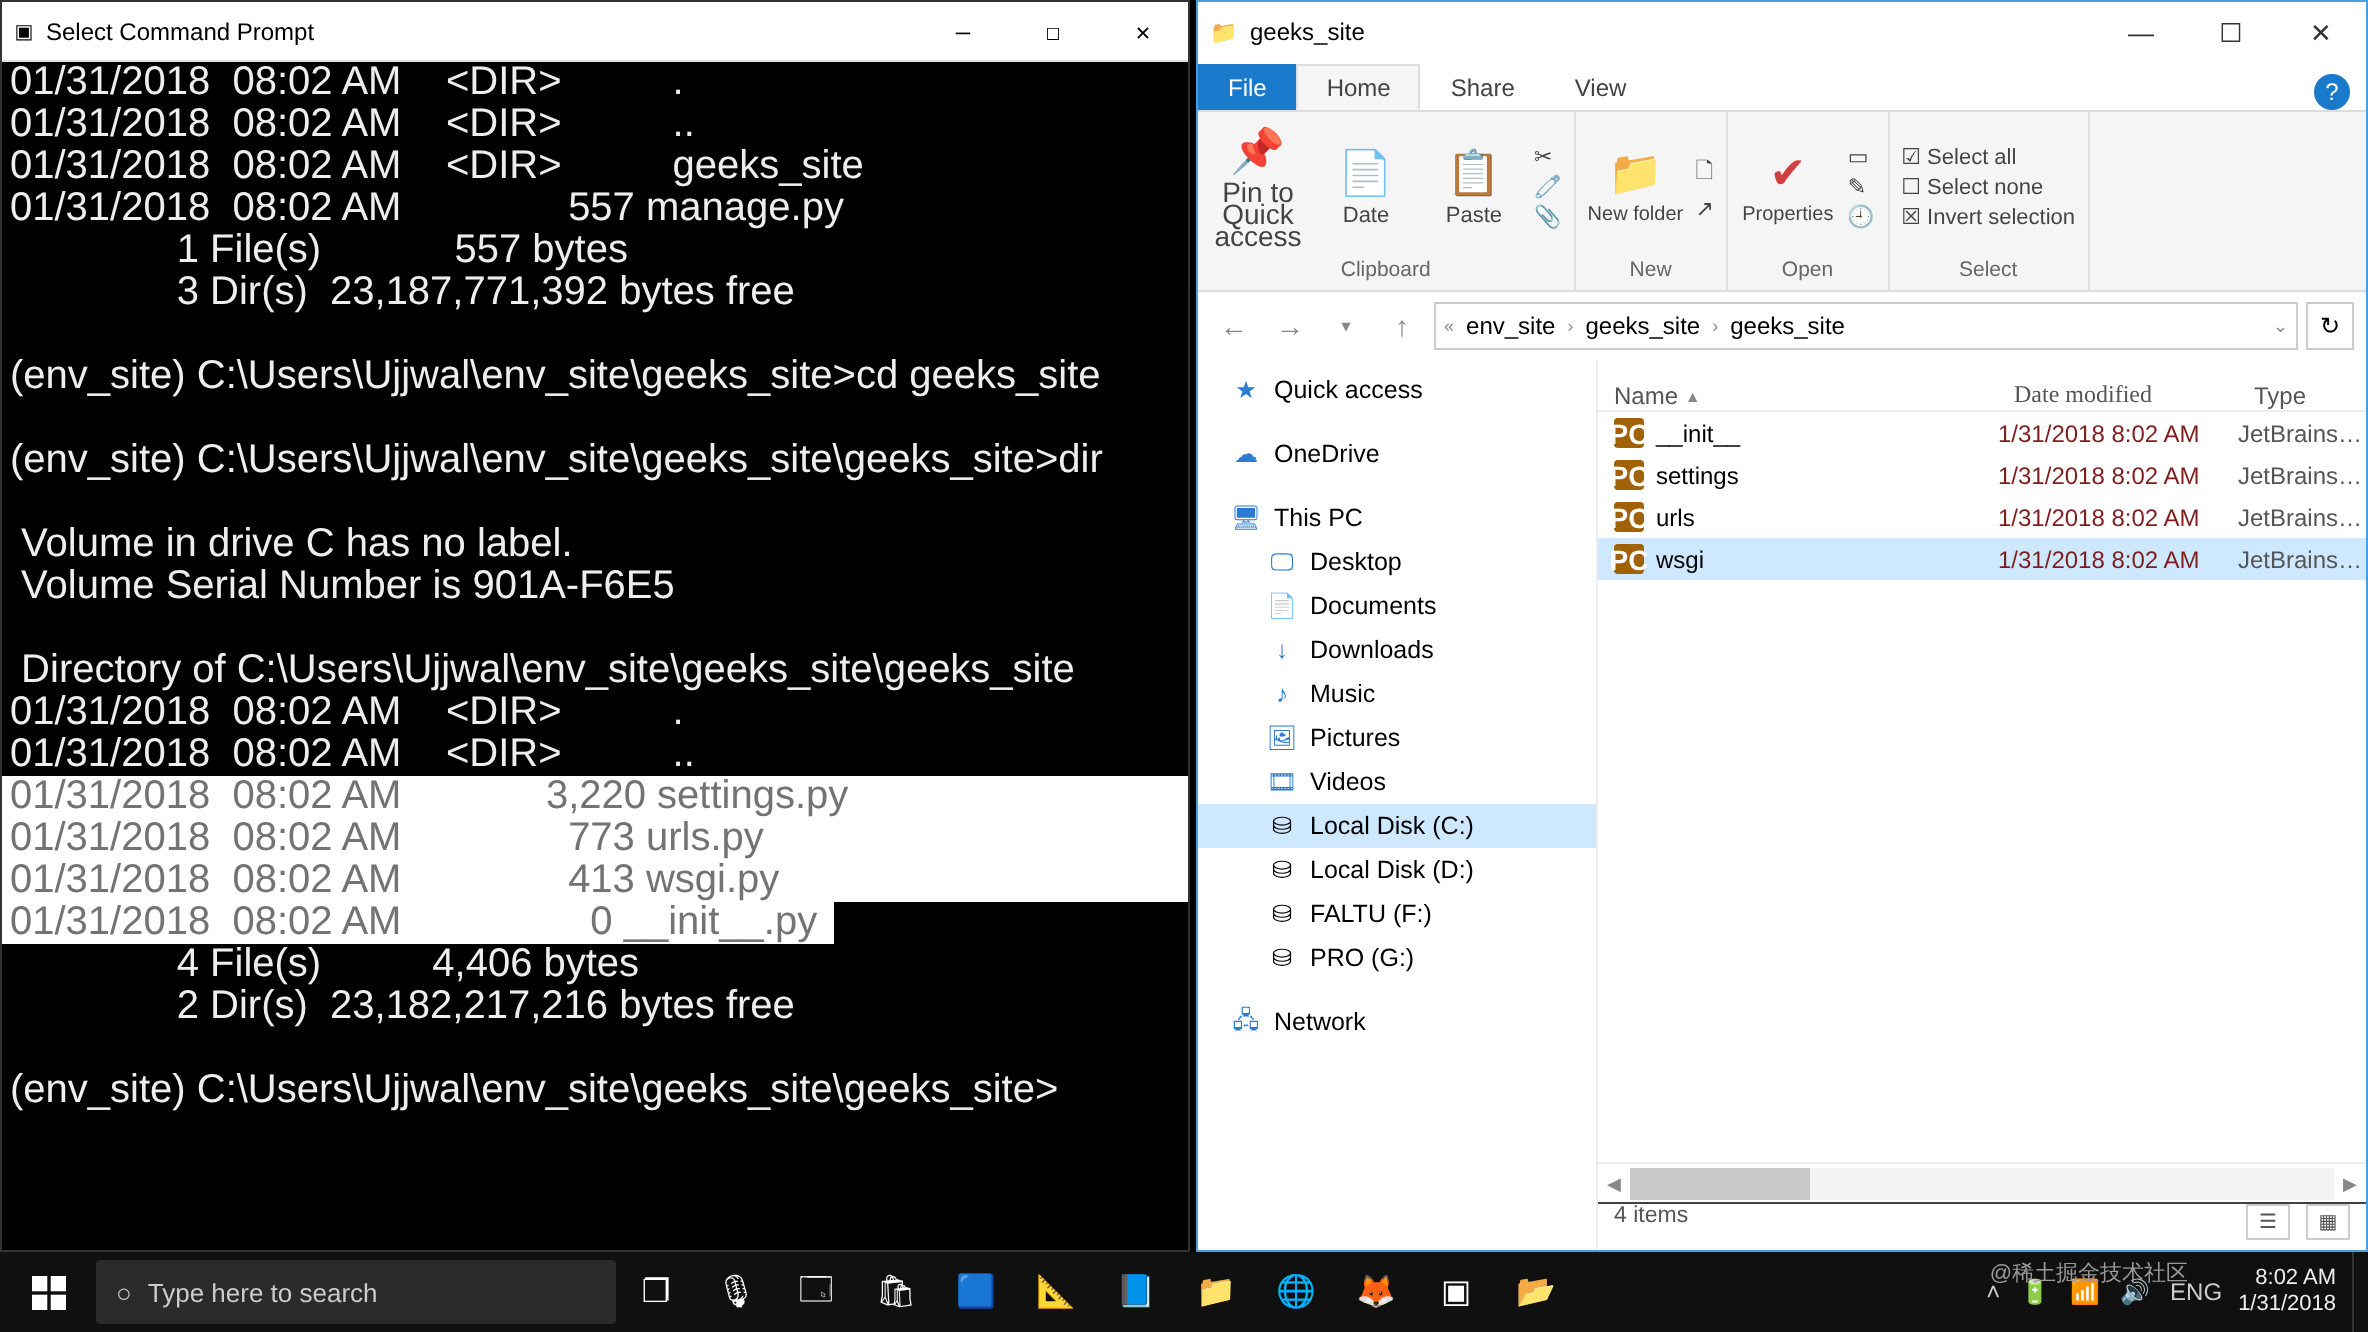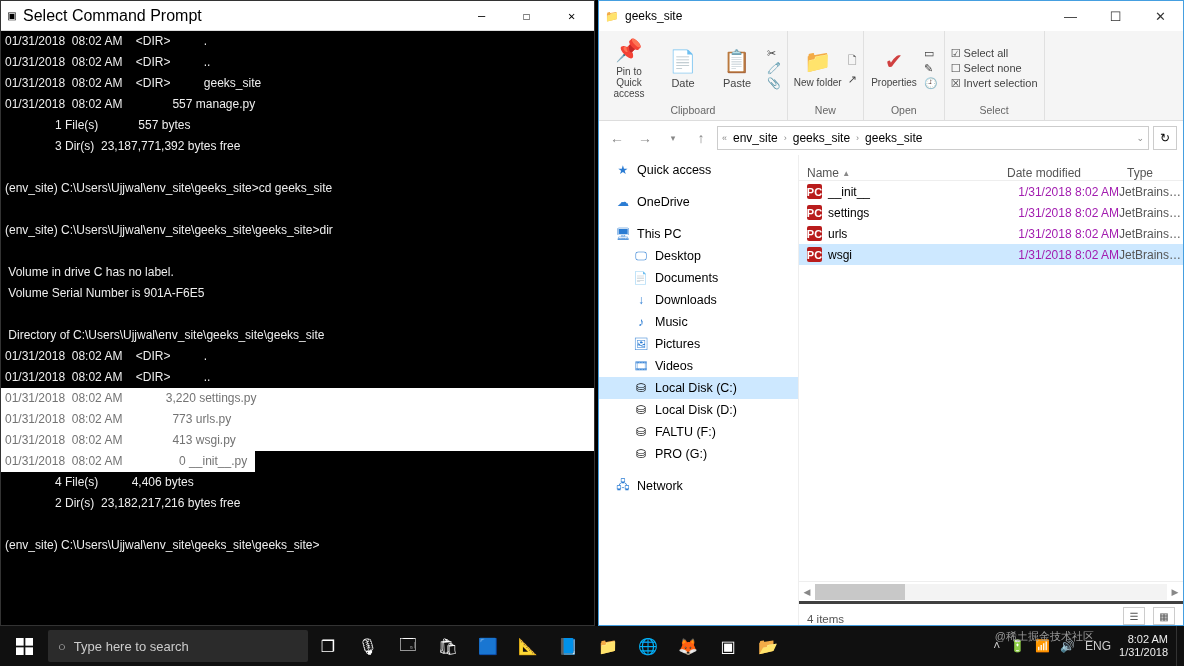--- a/index.html
+++ b/index.html
@@ -3,23 +3,23 @@
 <meta charset="utf-8">
 <style>
   * { margin:0; padding:0; box-sizing:border-box; font-family:"Segoe UI",Tahoma,sans-serif; }
   body { width:1184px; height:666px; background:#000; overflow:hidden; position:relative; }
   .desktop { width:100%; height:626px; position:relative; }
 
   
   .cmd-win { position:absolute; left:0; top:0; width:595px; height:626px; background:#000; border:1px solid #333; }
   .cmd-title { height:30px; background:#fff; display:flex; align-items:center; border-bottom:1px solid #ddd; }
   .cmd-title .icon { width:22px; text-align:center; font-size:10px; }
-  .cmd-title .title-text { flex:1; font-size:16px; }
+  .cmd-title .title-text { flex:1; font-size:12px; }
   .cmd-title .winbtn { width:45px; height:30px; display:flex; align-items:center; justify-content:center; font-size:12px; font-family:Consolas,monospace; }
-  .cmd-body { padding:0; font-family:Consolas,"Courier New",monospace; font-size:12px; color:#eee; line-height:21px; white-space:pre; }
+  .cmd-body { padding:0; font-family:Consolas,"Courier New",monospace; font-size:20px; color:#eee; line-height:21px; white-space:pre; }
   .cmd-body .line { padding:0 4px; }
   .cmd-body .sel { background:#fff; color:#737373; }
 
   
   .exp-win { position:absolute; left:598px; top:0; width:586px; height:626px; background:#fff; border:1px solid #459fe0; display:flex; flex-direction:column; }
   .exp-title { height:30px; display:flex; align-items:center; }
   .exp-title .icon { width:26px; text-align:center; font-size:11px; }
   .exp-title .title-text { flex:1; font-size:12px; }
   .exp-title .winbtn { width:45px; height:30px; display:flex; align-items:center; justify-content:center; font-size:13px; color:#333; }
   .exp-tabs { height:25px; display:flex; align-items:flex-end; background:#fff; border-bottom:1px solid #ddd; }
@@ -51,33 +51,33 @@
   .navpane .item { display:flex; align-items:center; gap:6px; height:22px; padding-left:16px; }
   .navpane .item .glyph { width:16px; text-align:center; font-size:12px;}
   .navpane .item.selected { background:#cde8ff; }
   .navpane .item.l2 { padding-left:34px; }
   .navpane .spacer { height:10px; }
 
   .filepane { flex:1; display:flex; flex-direction:column; overflow:hidden; }
   .filehdr { height:26px; display:flex; align-items:flex-end; font-size:12px; color:#555; border-bottom:1px solid #eee; }
   .filehdr .col { padding:0 8px; }
   .filehdr .c1 { width:200px; display:flex; align-items:center; }
-  .filehdr .c2 { width:120px; }
+  .filehdr .c2 { width:120px;font-family:Liberation Serif, serif; }
   .filehdr .c3 { flex:1; }
   .filelist { flex:1; overflow:auto; }
   .row { height:21px; display:flex; align-items:center; font-size:12px; }
   .row.sel { background:#cde8ff; }
   .row .c1 { width:200px; display:flex; align-items:center; gap:6px; padding-left:8px; }
-  .row .c2 { width:120px; color:#a21caf;text-align:right; }
+  .row .c2 { width:120px; color:#7f1d1d; }
   .row .c3 { flex:1; color:#555; overflow:hidden; text-overflow:ellipsis; white-space:nowrap;}
-  .row .pcicon { width:15px; height:15px; background:#b91c1c; border-radius:2px; display:flex; align-items:center; justify-content:center; font-size:11px; font-weight:700; color:#fff; }
+  .row .pcicon { width:15px; height:15px; background:#a16207; border-radius:2px; display:flex; align-items:center; justify-content:center; font-size:14px; font-weight:700; color:#fff; }
   .scrollx { height:20px; border-top:1px solid #eee; display:flex; align-items:center; }
   .scrollx .track { flex:1; height:16px; background:#f3f3f3; position:relative;}
   .scrollx .thumb { position:absolute; left:0; width:90px; top:0; bottom:0; background:#c8c8c8;}
-  .statusbar { height:24px; border-top:3px solid #404040; display:flex; align-items:flex-end; font-size:11.5px; color:#555; padding:0 8px; gap:8px;}
+  .statusbar { height:24px; border-top:1px solid #404040; display:flex; align-items:flex-start; font-size:11.5px; color:#555; padding:0 8px; gap:8px;}
   .statusbar .spacer { flex:1; }
   .statusbar .viewbtn { width:22px; height:18px; border:1px solid #ccc; display:flex; align-items:center; justify-content:center; font-size:10px;}
 
   
   .taskbar { position:absolute; left:0; bottom:0; width:100%; height:40px; background:#101010; display:flex; align-items:center; color:#fff; }
   .taskbar .start { width:48px; height:40px; display:flex; align-items:center; justify-content:center; }
   .taskbar .searchbox { width:260px; height:32px; background:#2b2b2b; border-radius:2px; display:flex; align-items:center; gap:8px; padding:0 10px; font-size:13px; color:#ccc; }
   .taskbar .tbtn { width:40px; height:40px; display:flex; align-items:center; justify-content:center; font-size:16px;}
   .taskbar .spacer { flex:1; }
   .taskbar .clock { font-size:11px; text-align:right; line-height:13px; padding:0 8px; color:#eee;}
@@ -103,27 +103,34 @@
   </div>
 
   <div class="exp-win">
     <div class="exp-title">
       <span class="icon">📁</span>
       <span class="title-text">geeks_site</span>
       <div class="winbtn">—</div>
       <div class="winbtn">☐</div>
       <div class="winbtn">✕</div>
     </div>
+    <div class="exp-tabs">
+      <div class="tab file">File</div>
+      <div class="tab active">Home</div>
+      <div class="tab">Share</div>
+      <div class="tab">View</div>
+      <div class="helpq">?</div>
+    </div>
 
     <div class="ribbon">
       <div class="grp">
         <div class="icons">
           <div class="big">
               <span class="ic">📌</span>
-              <span style="font-size:10px;text-align:center;line-height:11px;">Pin to Quick
+              <span style="font-size:14px;text-align:center;line-height:11px;">Pin to Quick
 access</span>
             </div>
           <div class="big">
               <span class="ic">📄</span>
               <span>Date</span>
             </div>
           <div class="big">
               <span class="ic">📋</span>
               <span>Paste</span>
             </div>

